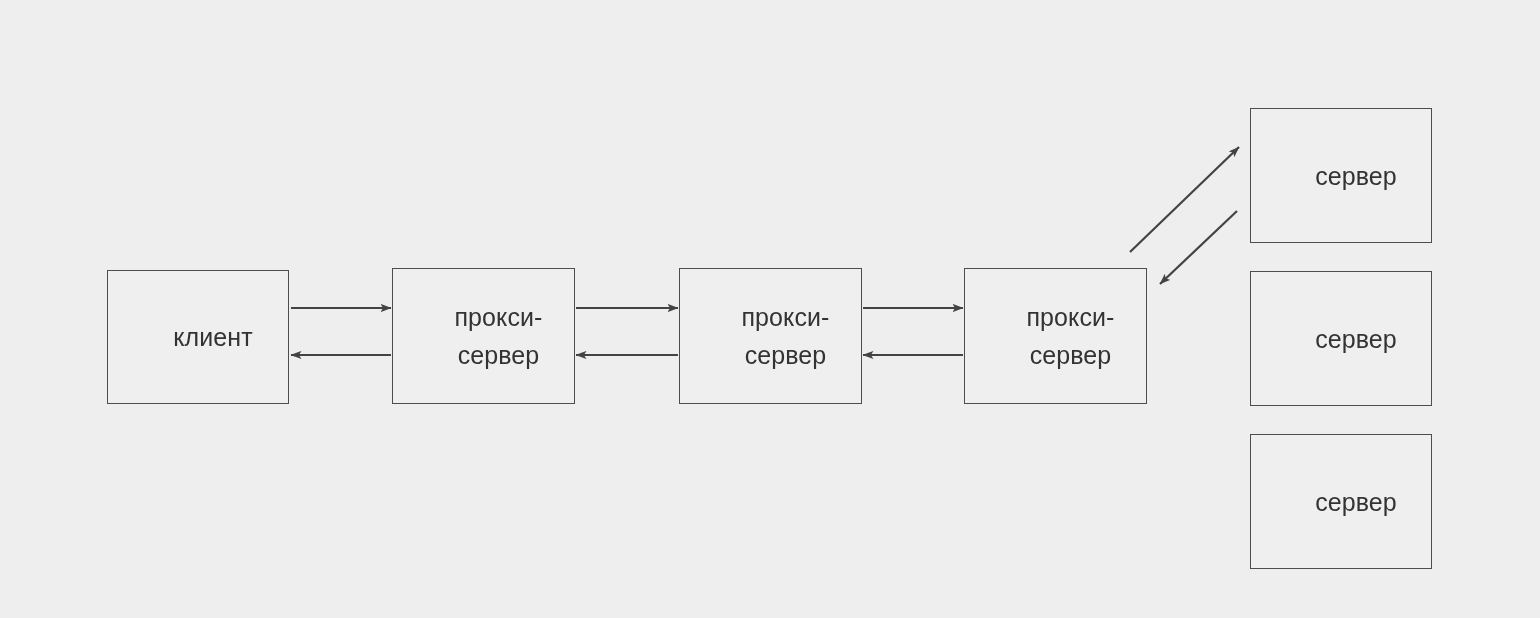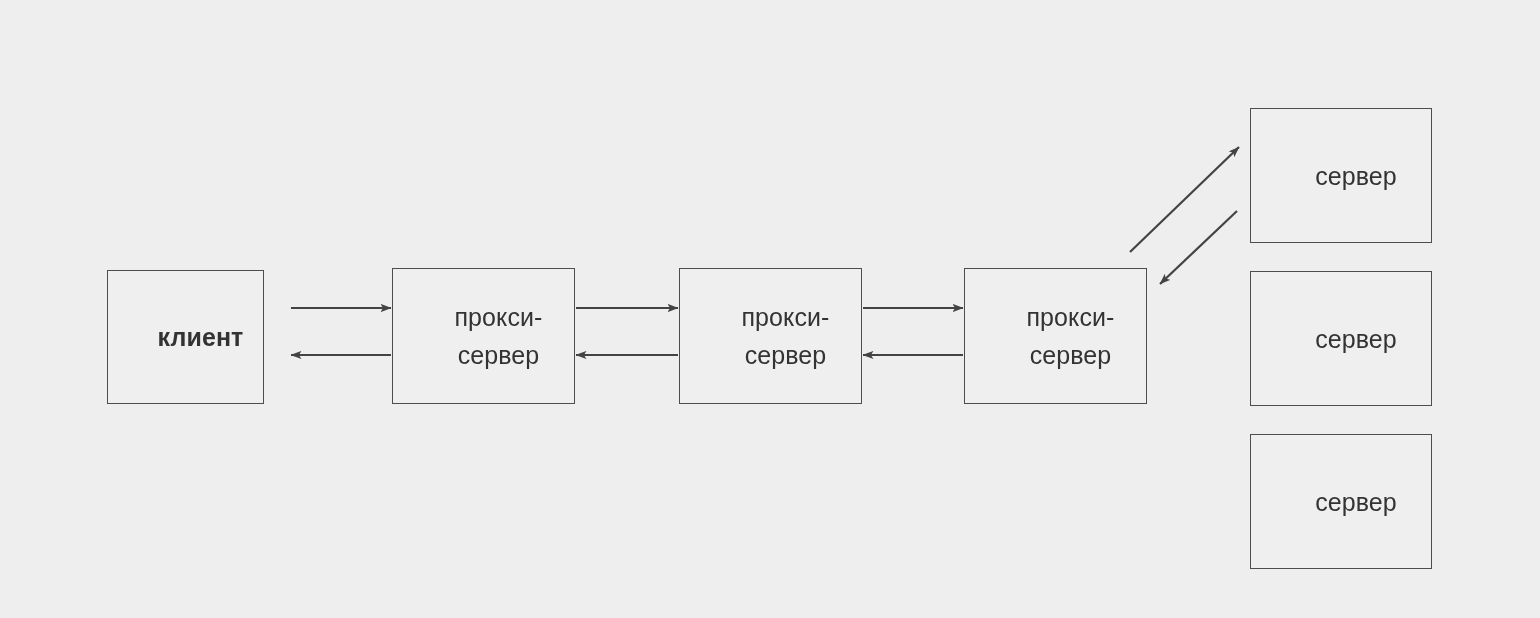--- a/index.html
+++ b/index.html
@@ -67,21 +67,21 @@
 
     <line x1="863" y1="308" x2="963" y2="308" stroke="#434343" stroke-width="2.2" marker-end="url(#arrowhead)"></line>
 
     <line x1="963" y1="355" x2="863" y2="355" stroke="#434343" stroke-width="2.2" marker-end="url(#arrowhead)"></line>
 
     <line x1="1130" y1="252" x2="1239" y2="147" stroke="#434343" stroke-width="2.2" marker-end="url(#arrowhead)"></line>
 
     <line x1="1237" y1="211" x2="1160" y2="284" stroke="#434343" stroke-width="2.2" marker-end="url(#arrowhead)"></line>
   </svg>
 
-  <div class="node-box" style="left:107px; top:270px; width:157px; height:134px;font-weight:bold;">
+  <div class="node-box" style="left:107px; top:270px; width:182px; height:134px;">
     <span class="node-label">клиент</span>
   </div>
 
   <div class="node-box" style="left:392px; top:268px; width:183px; height:136px;">
     <span class="node-label">прокси-
 сервер</span>
   </div>
 
   <div class="node-box" style="left:679px; top:268px; width:183px; height:136px;">
     <span class="node-label">прокси-

